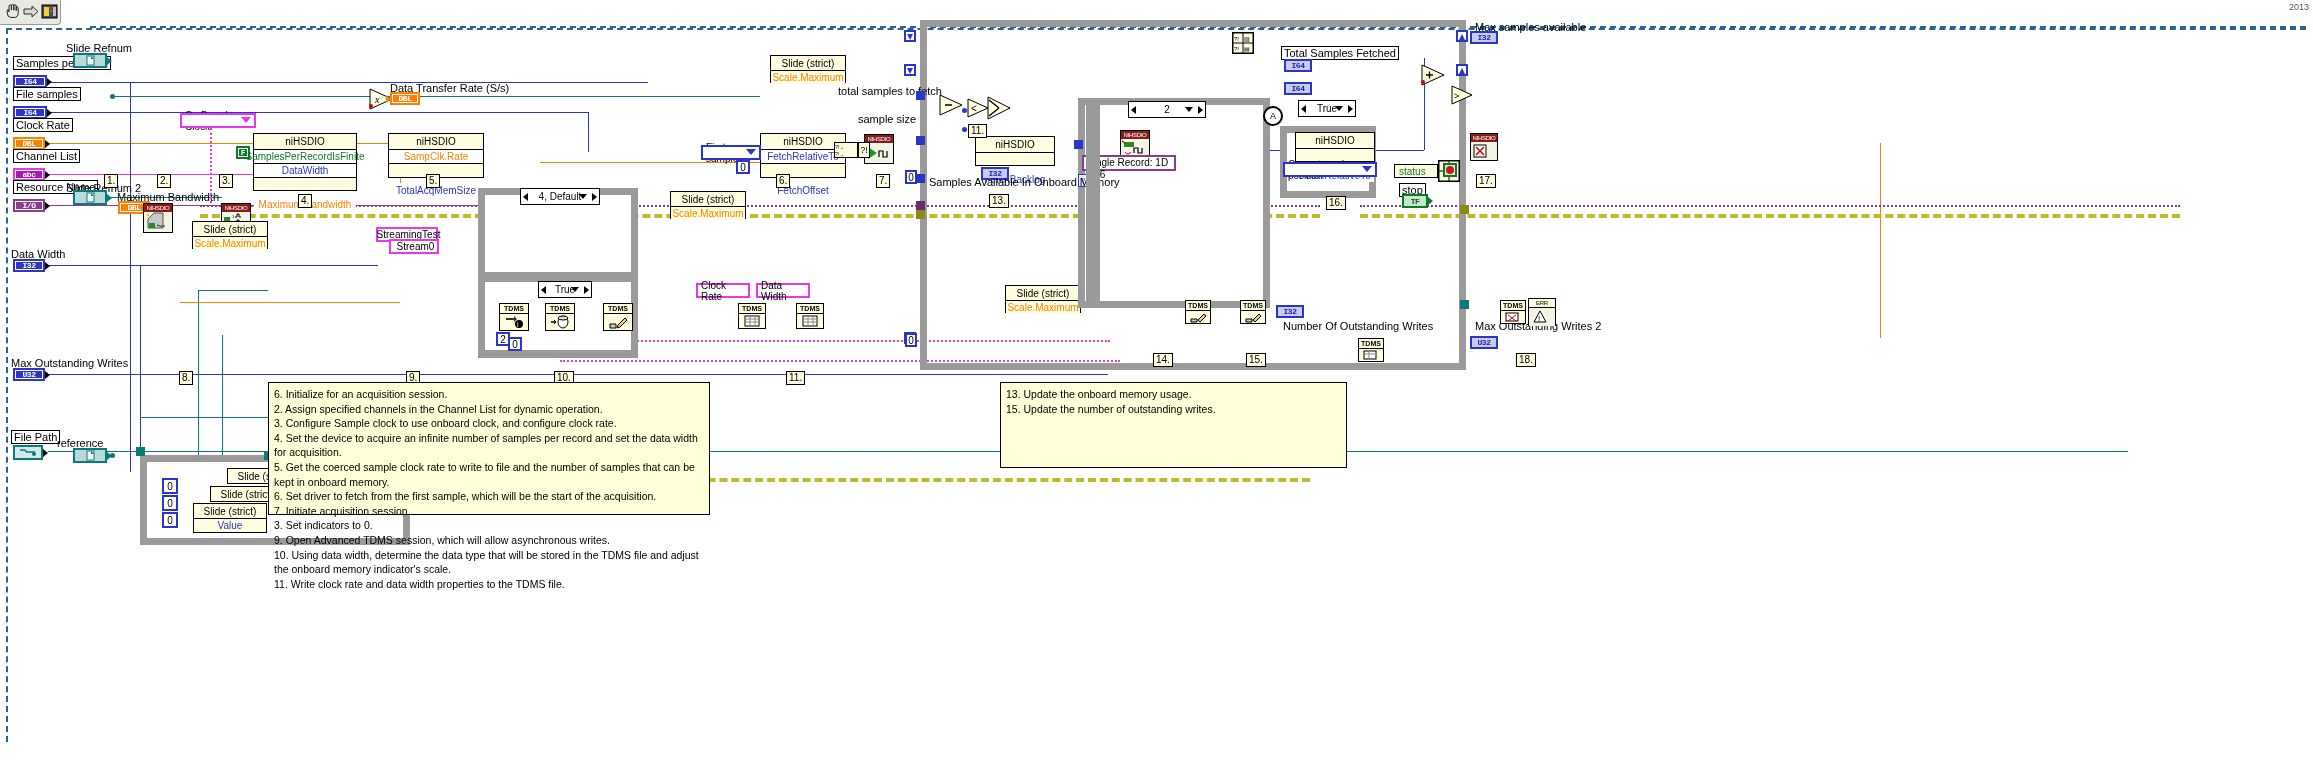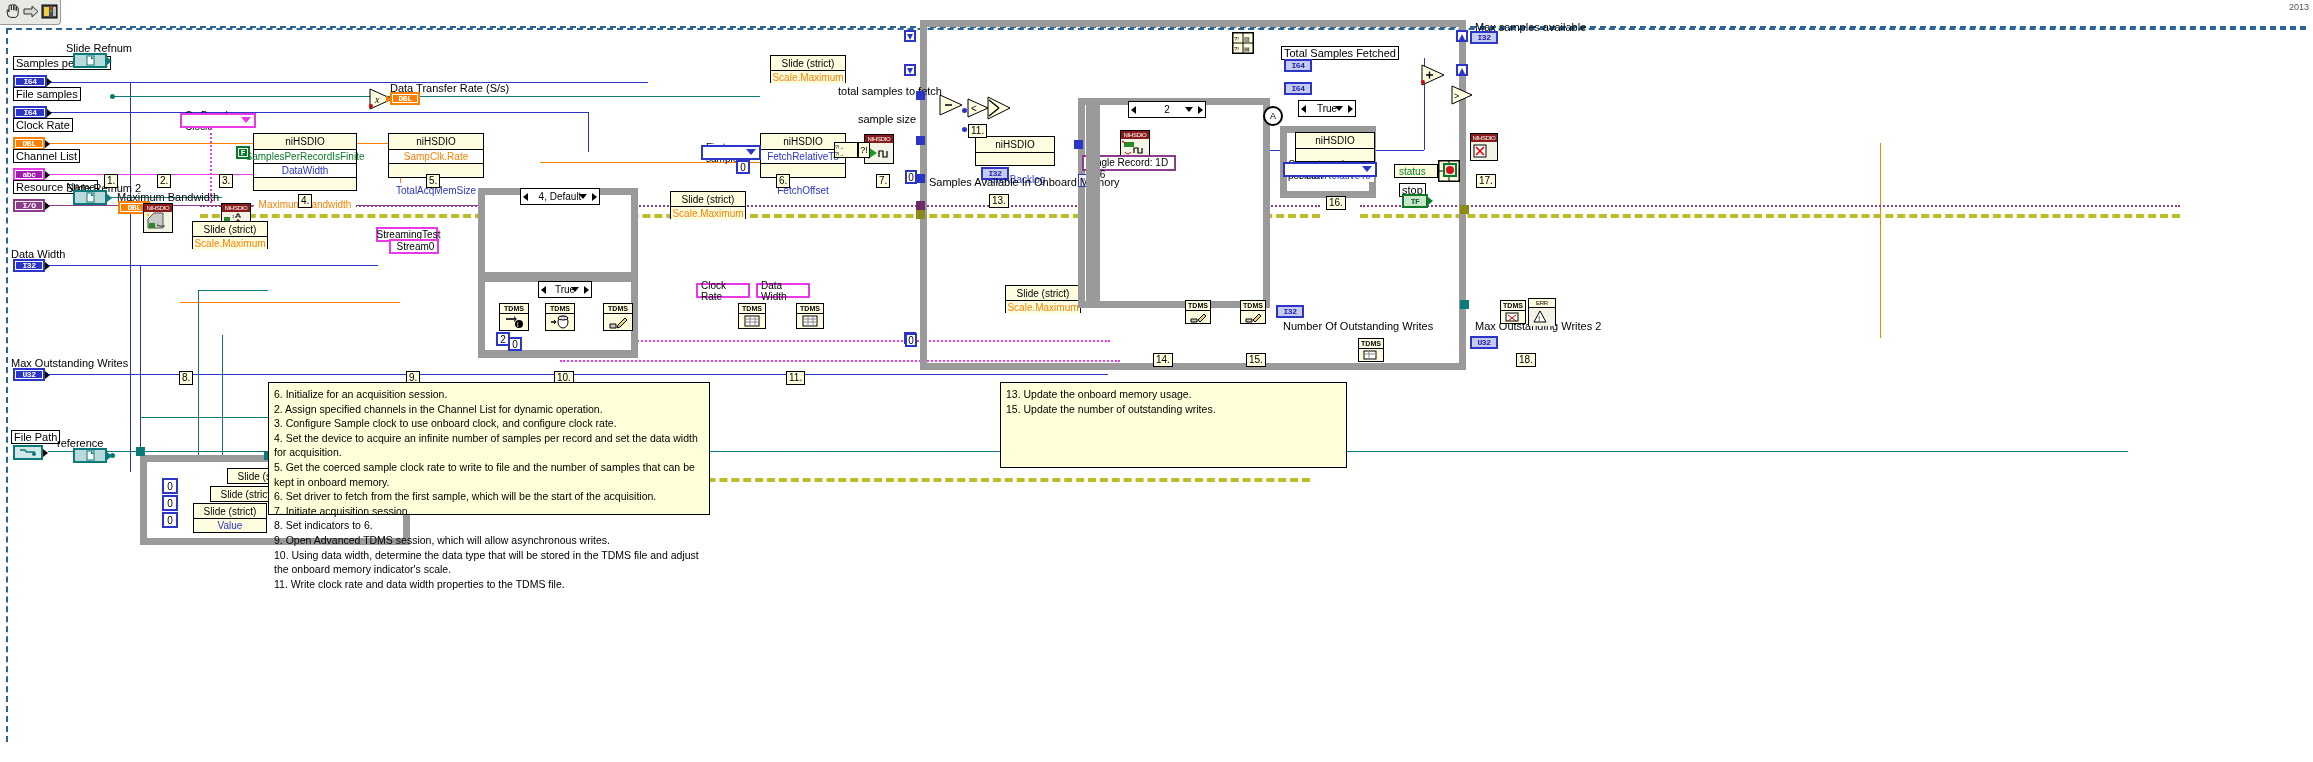--- a/index.html
+++ b/index.html
@@ -731,21 +731,21 @@
   <div class="stepn" style="left:1516px;top:353px;">18.</div>
 
   <div class="cmt" style="left:268px;top:382px;width:442px;height:133px;">
     <div>6. Initialize for an acquisition session.</div>
     <div>2. Assign specified channels in the Channel List for dynamic operation.</div>
     <div>3. Configure Sample clock to use onboard clock, and configure clock rate.</div>
     <div>4. Set the device to acquire an infinite number of samples per record and set the data width for acquisition.</div>
     <div>5. Get the coerced sample clock rate to write to file and the number of samples that can be kept in onboard memory.</div>
     <div>6. Set driver to fetch from the first sample, which will be the start of the acquisition.</div>
     <div>7. Initiate acquisition session.</div>
-    <div>8. Set indicators to 6.</div>
+    <div>3. Set indicators to 0.</div>
     <div>9. Open Advanced TDMS session, which will allow asynchronous writes.</div>
     <div>10. Using data width, determine the data type that will be stored in the TDMS file and adjust the onboard memory indicator's scale.</div>
     <div>11. Write clock rate and data width properties to the TDMS file.</div>
   </div>
 
   <div class="cmt" style="left:1000px;top:382px;width:347px;height:86px;">
     <div>13. Update the onboard memory usage.</div>
     <div>15. Update the number of outstanding writes.</div>
   </div>
 

